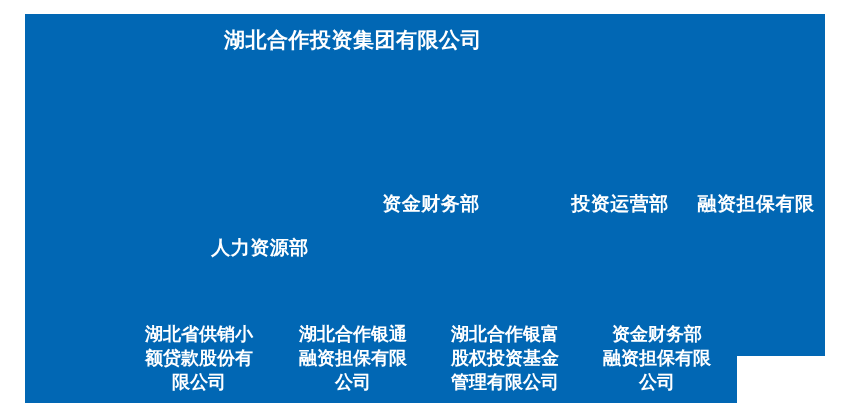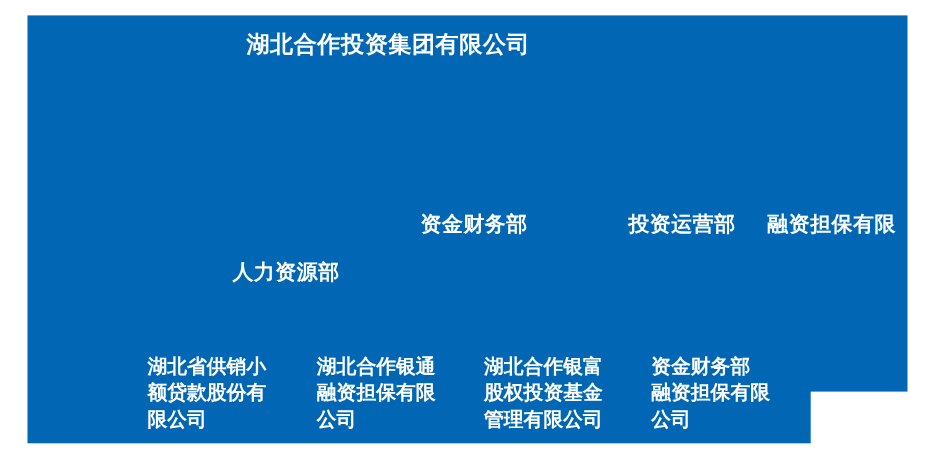--- a/index.html
+++ b/index.html
@@ -60,21 +60,21 @@
   .dept-1 { left: 97px; }
   .dept-2 { left: 260px; margin-top: 44px; }
   .dept-3 { left: 431px; }
   .dept-4 { left: 620px; text-align: right; }
   .dept-5 { left: 756px; }
   .subsidiary {
     position: absolute;
     top: 322px;
     transform: translateX(-50%);
     width: 130px;
-    text-align: left;
+    text-align: center;
     color: var(--text-color, #ffffff);
     font-size: 18px;
     font-weight: bold;
     line-height: 24px;
     white-space: pre-line;
   }
   .sub-1 { left: 199px; }
   .sub-2 { left: 353px; }
   .sub-3 { left: 505px; }
   .sub-4 { left: 657px; }

